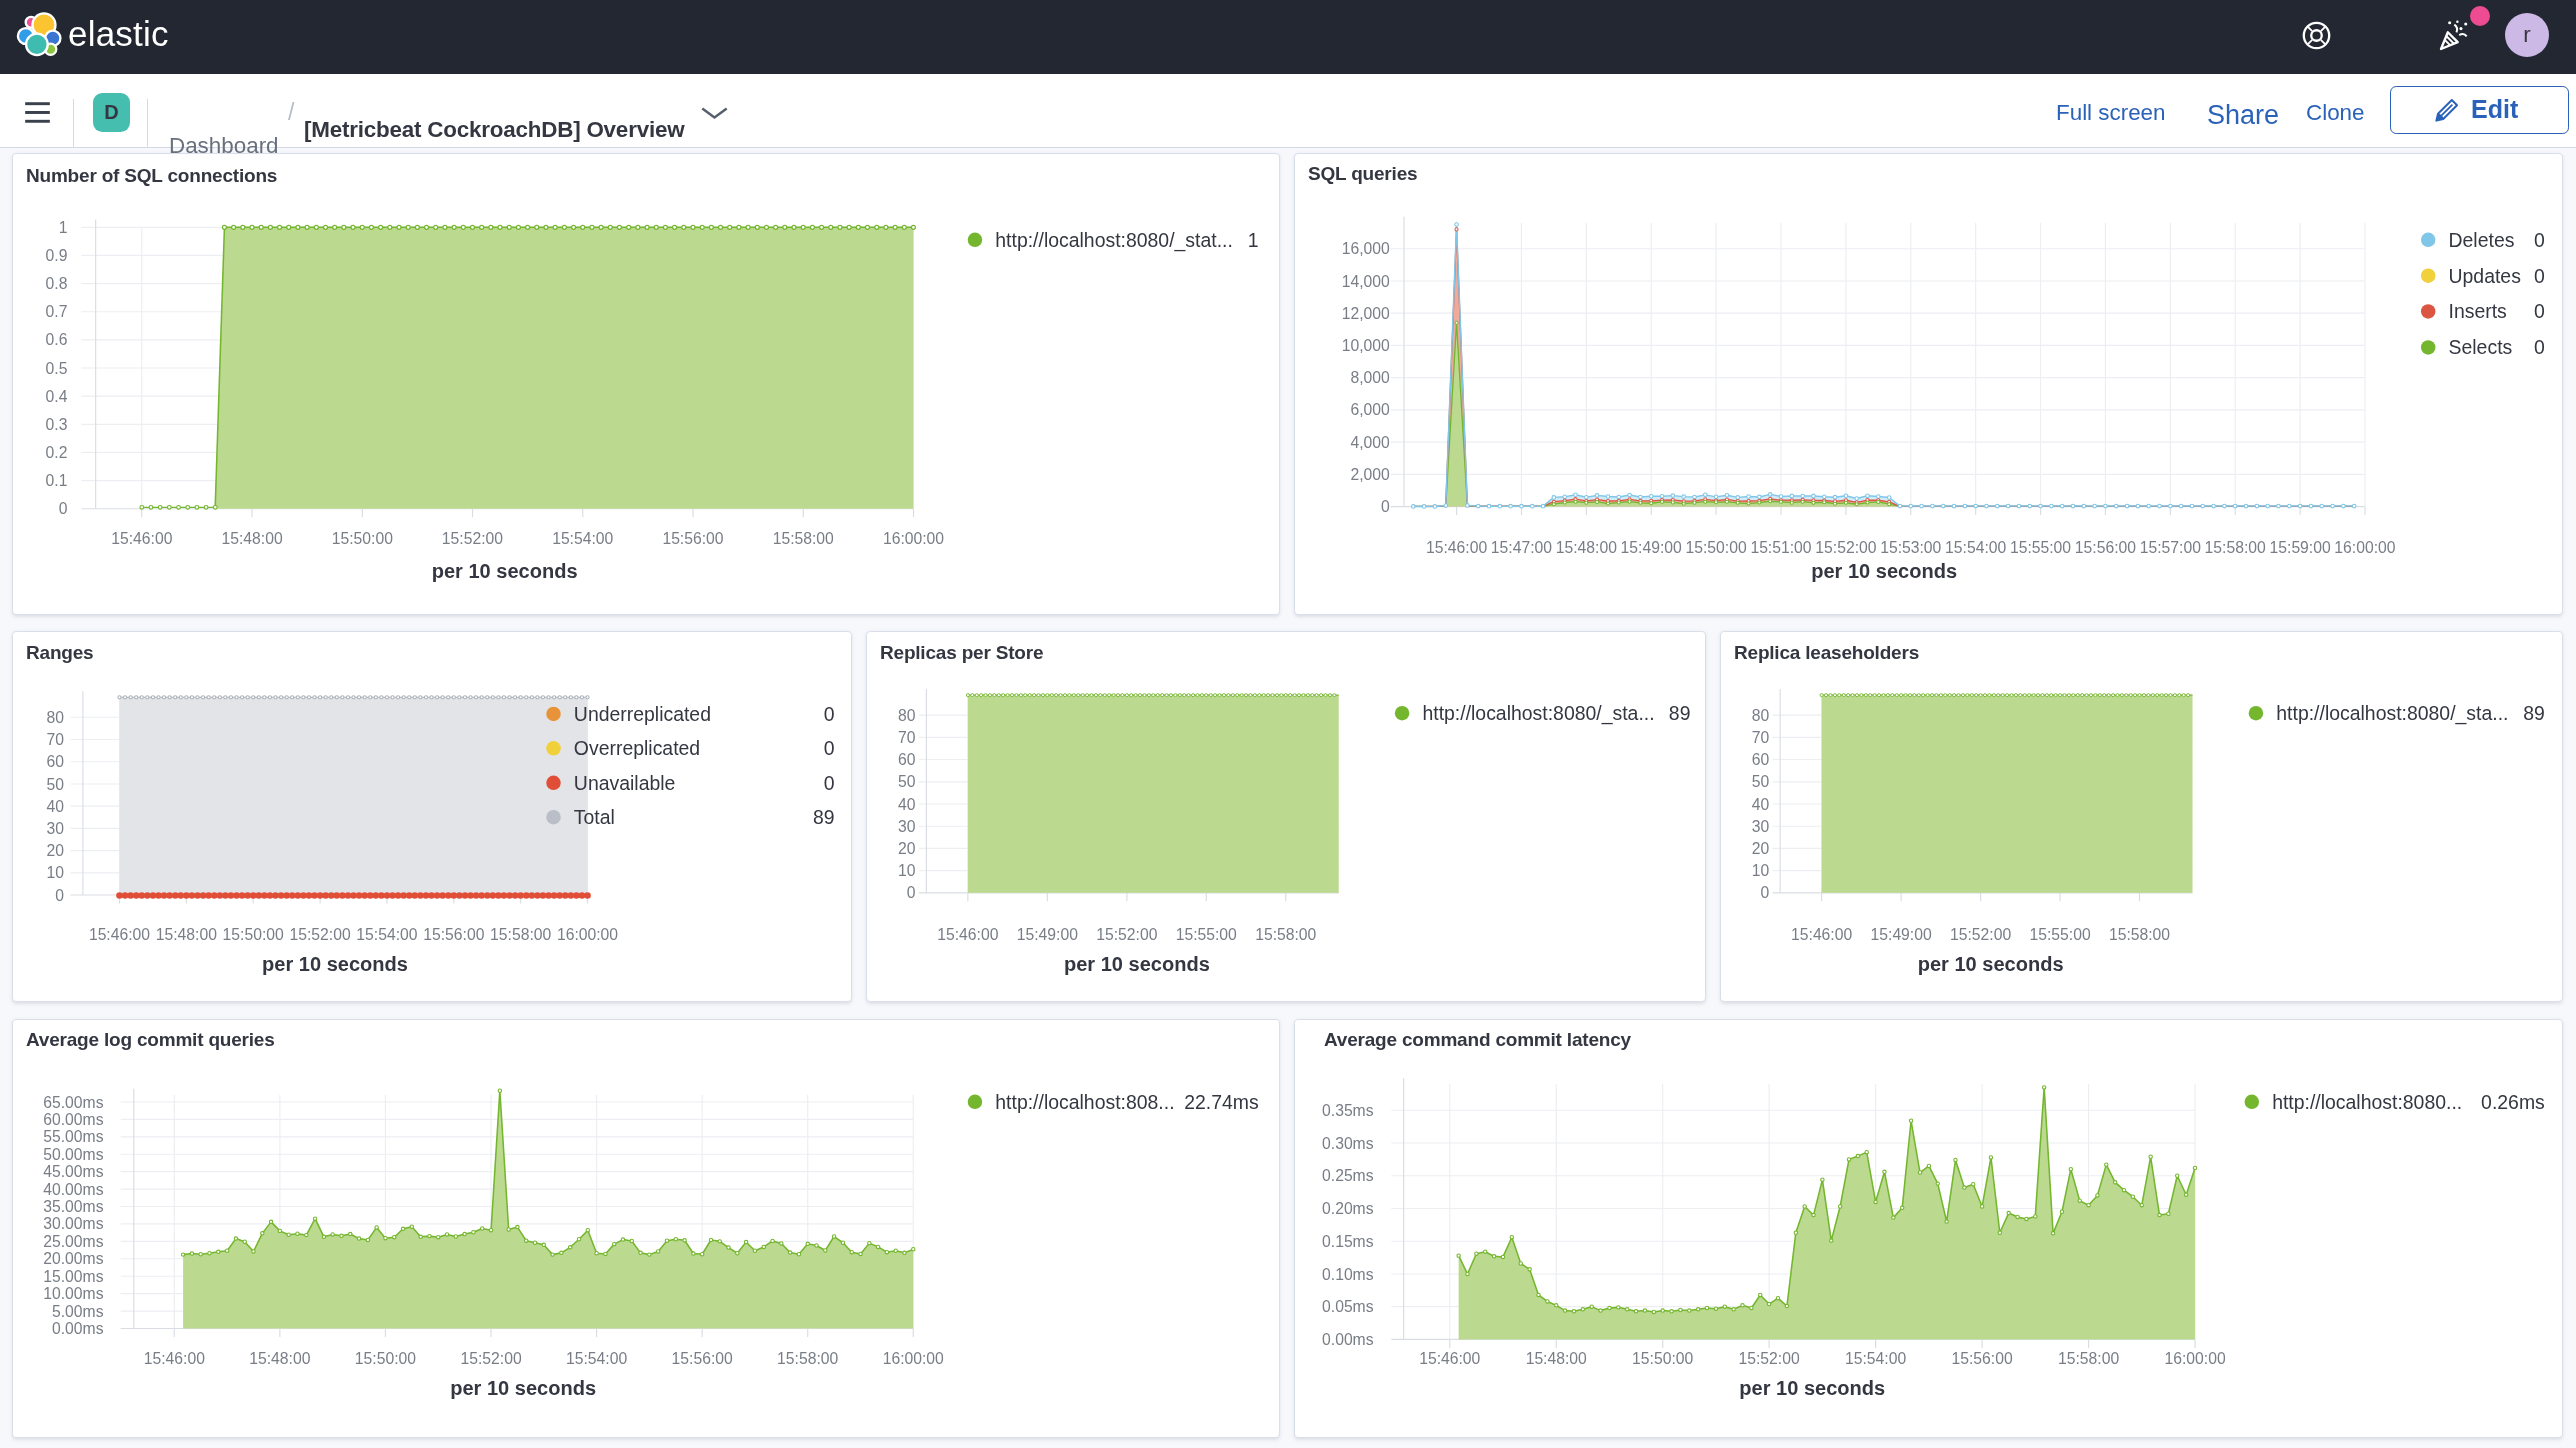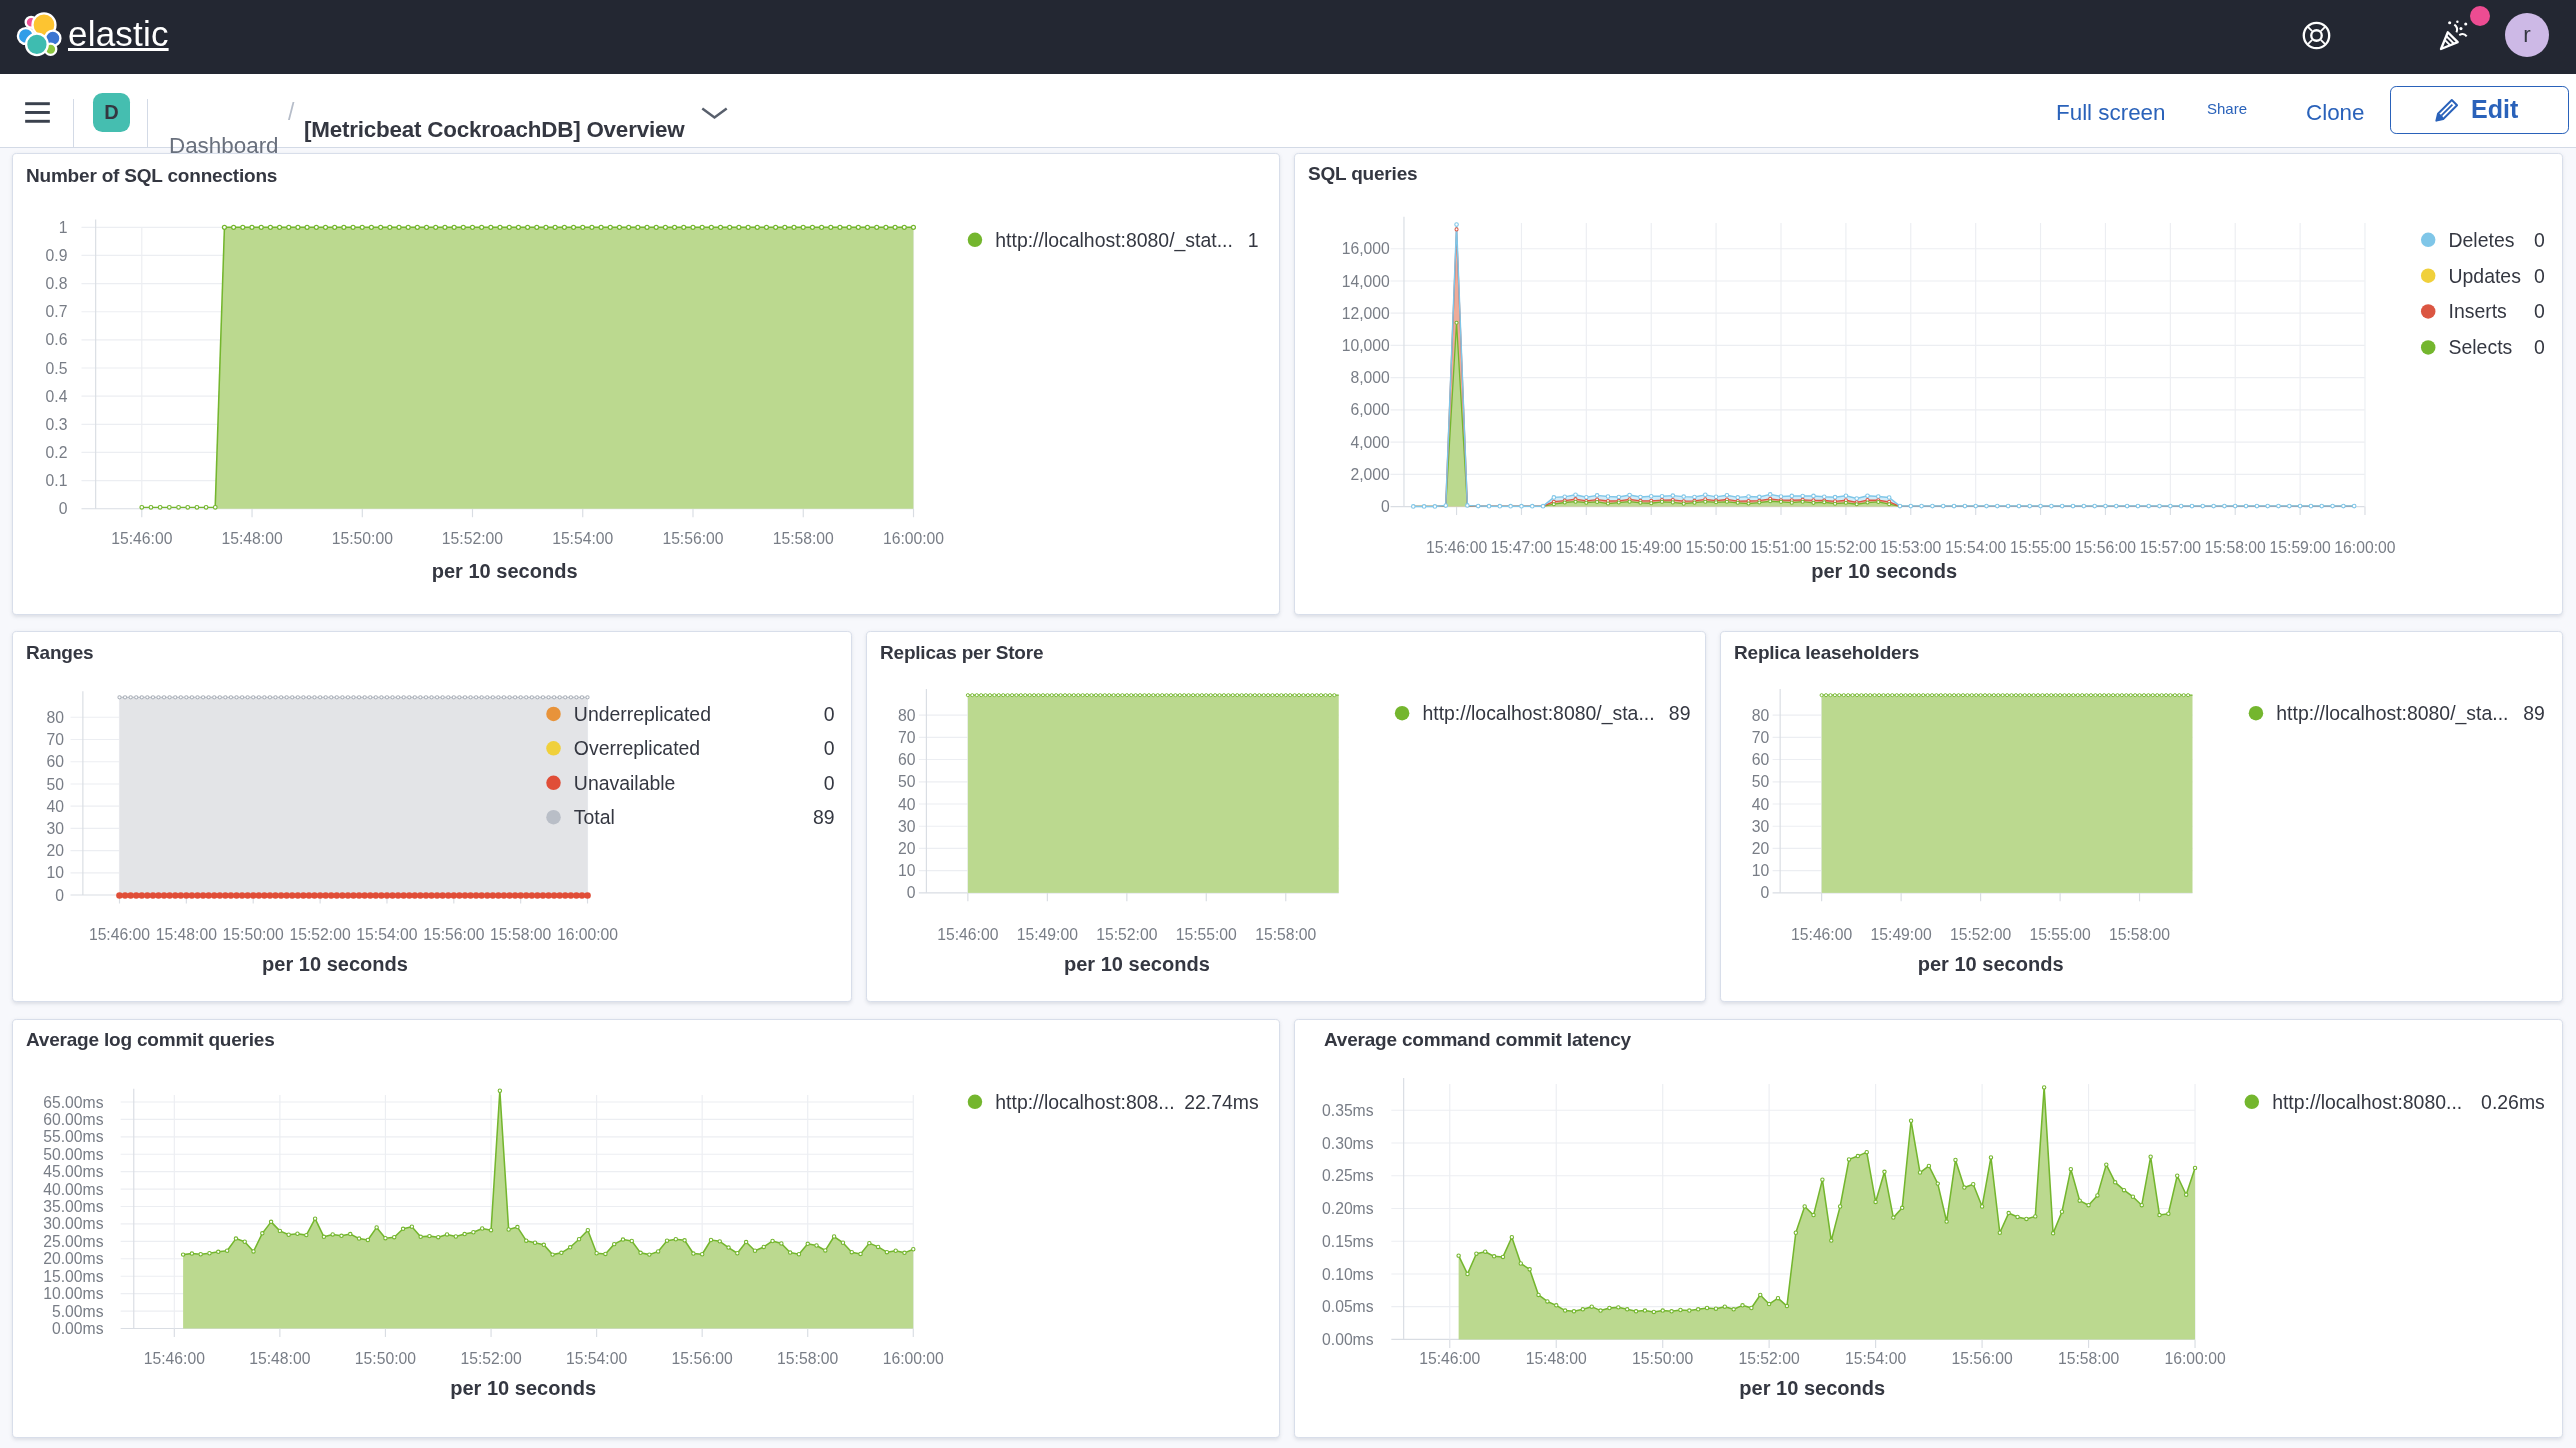--- a/index.html
+++ b/index.html
@@ -13,21 +13,21 @@
 </style></head><body>
 <div class="abs" style="left:0;top:0;width:2576px;height:74px;background:#232732;">
 <svg style="left:17px;top:13px;" width="46" height="46" viewBox="0 0 52 52">
 <circle cx="16.0" cy="10.5" r="6.2" fill="#ee5096" stroke="#ffffff" stroke-width="2.6"></circle>
 <circle cx="10.0" cy="26.0" r="9.0" fill="#2f9de8" stroke="#ffffff" stroke-width="2.6"></circle>
 <circle cx="30.5" cy="13.5" r="13.0" fill="#fdc431" stroke="#ffffff" stroke-width="2.6"></circle>
 <circle cx="40.5" cy="28.5" r="8.6" fill="#3a75d2" stroke="#ffffff" stroke-width="2.6"></circle>
 <circle cx="38.0" cy="41.0" r="6.4" fill="#8cc63f" stroke="#ffffff" stroke-width="2.6"></circle>
 <circle cx="22.5" cy="35.5" r="12.2" fill="#3ebcb0" stroke="#ffffff" stroke-width="2.6"></circle>
 </svg>
-<div class="abs" style="left:68px;top:14px;font-size:35px;color:#fff;letter-spacing:0.2px;text-decoration:underline;">elastic</div>
+<div class="abs" style="left:68px;top:14px;font-size:35px;color:#fff;letter-spacing:0.2px;">elastic</div>
 <svg style="left:2301px;top:20px;" width="31" height="31" viewBox="0 0 20 20">
 <circle cx="10" cy="10" r="8.2" fill="none" stroke="#fff" stroke-width="1.5"></circle>
 <circle cx="10" cy="10" r="3.4" fill="none" stroke="#fff" stroke-width="1.5"></circle>
 <line x1="4.6" y1="4.6" x2="7.2" y2="7.2" stroke="#fff" stroke-width="1.2"></line>
 <line x1="15.4" y1="4.6" x2="12.8" y2="7.2" stroke="#fff" stroke-width="1.2"></line>
 <line x1="4.6" y1="15.4" x2="7.2" y2="12.8" stroke="#fff" stroke-width="1.2"></line>
 <line x1="15.4" y1="15.4" x2="12.8" y2="12.8" stroke="#fff" stroke-width="1.2"></line>
 </svg>
 <svg style="left:2437px;top:18.5px;" width="34" height="34" viewBox="0 0 22 22">
 <path d="M7.0 8.6 L13.4 15.0 L2.6 19.4 Z" fill="none" stroke="#fff" stroke-width="1.5" stroke-linejoin="round"></path>
@@ -52,21 +52,21 @@
 <div class="abs" style="left:73px;top:25px;width:0.8px;height:49px;background:#d3dae6;"></div>
 <div class="abs" style="left:93px;top:19px;width:37px;height:39px;border-radius:9.3px;background:#45beb0;color:#343741;font-weight:700;font-size:20px;text-align:center;line-height:39px;">D</div>
 <div class="abs" style="left:147px;top:25px;width:0.8px;height:49px;background:#d3dae6;"></div>
 <div class="abs" style="left:169px;top:25.5px;font-size:22.4px;color:#69707d;margin-top:33px;">Dashboard</div>
 <div class="abs" style="left:288px;top:25px;font-size:23px;color:#b6bdc9;">/</div>
 <div class="abs" style="left:304px;top:43px;font-size:22.4px;font-weight:700;color:#343741;letter-spacing:-0.2px;">[Metricbeat CockroachDB] Overview</div>
 <svg style="left:700px;top:32px;" width="29" height="14" viewBox="0 0 19 9">
       <polyline points="1.5,1.5 9.5,7.5 17.5,1.5" fill="none" stroke="#585f6c" stroke-width="1.6"></polyline>
     </svg>
 <div class="abs" style="left:2056px;top:25.5px;font-size:22.4px;color:#2a62ba;">Full screen</div>
-<div class="abs" style="left:2207px;top:25.5px;font-size:15px;color:#2a62ba;">Share</div>
+<div class="abs" style="left:2207px;top:25.5px;font-size:27px;color:#2a62ba;">Share</div>
 <div class="abs" style="left:2306px;top:25.5px;font-size:22.4px;color:#2a62ba;">Clone</div>
 <div class="abs" style="left:2390px;top:12.3px;width:179px;height:48px;border:1.5px solid #2a62ba;border-radius:6.2px;"></div>
 <svg style="left:2435px;top:24px;" width="24" height="24" viewBox="0 0 16 16">
 <path d="M11.2 1.3 L14.7 4.8 L5.5 14 L0.9 15.1 L2 10.5 Z M2 10.5 L5.5 14" fill="none" stroke="#2a62ba" stroke-width="1.3" stroke-linejoin="round"></path>
 <path d="M2 10.5 L3.6 11 L5 12.4 L5.5 14 L0.9 15.1 Z" fill="#2a62ba" stroke="none"></path>
 <line x1="4.2" y1="11.8" x2="11.6" y2="4.4" stroke="#2a62ba" stroke-width="1.2"></line>
 </svg>
 <div class="abs" style="left:2471px;top:21px;font-size:25px;color:#2a62ba;font-weight:bold;">Edit</div>
 </div>
 <div class="panel" id="p1" style="left:12.3px;top:153px;width:1268px;height:462px;"></div>

